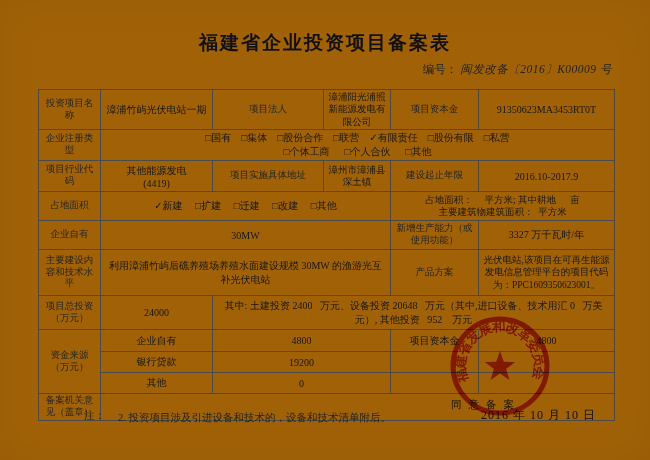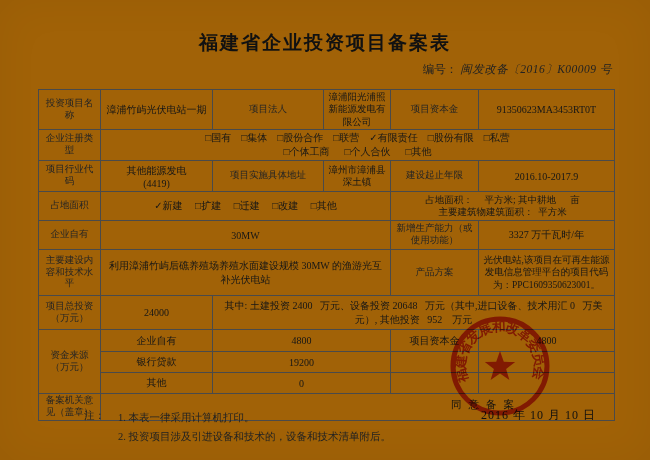--- a/index.html
+++ b/index.html
@@ -169,21 +169,20 @@
         <span class="opinion-date">2016 年 10 月 10 日</span>
       </td>
     </tr>
   </tbody>
     </table>
 
   <div class="notes">
     <div class="notes-row">
       <div class="notes-label">注：</div>
       <div>
-        <div class="note-line">1. 本表一律采用计算机打印。</div>
         <div class="note-line">2. 投资项目涉及引进设备和技术的，设备和技术清单附后。</div>
       </div>
     </div>
   </div>
 
   <div class="stamp">
     <svg width="120" height="120" viewBox="0 0 120 120">
       <circle cx="60" cy="60" r="47" fill="none" stroke="#c5281c" stroke-width="5"></circle>
       <path id="seal-arc" d="M 28.3 74.8 A 35 35 0 1 1 91.7 74.8" fill="none"></path>
       <text font-size="13.5" font-weight="bold" fill="#c5281c" font-family="Liberation Serif, serif">

